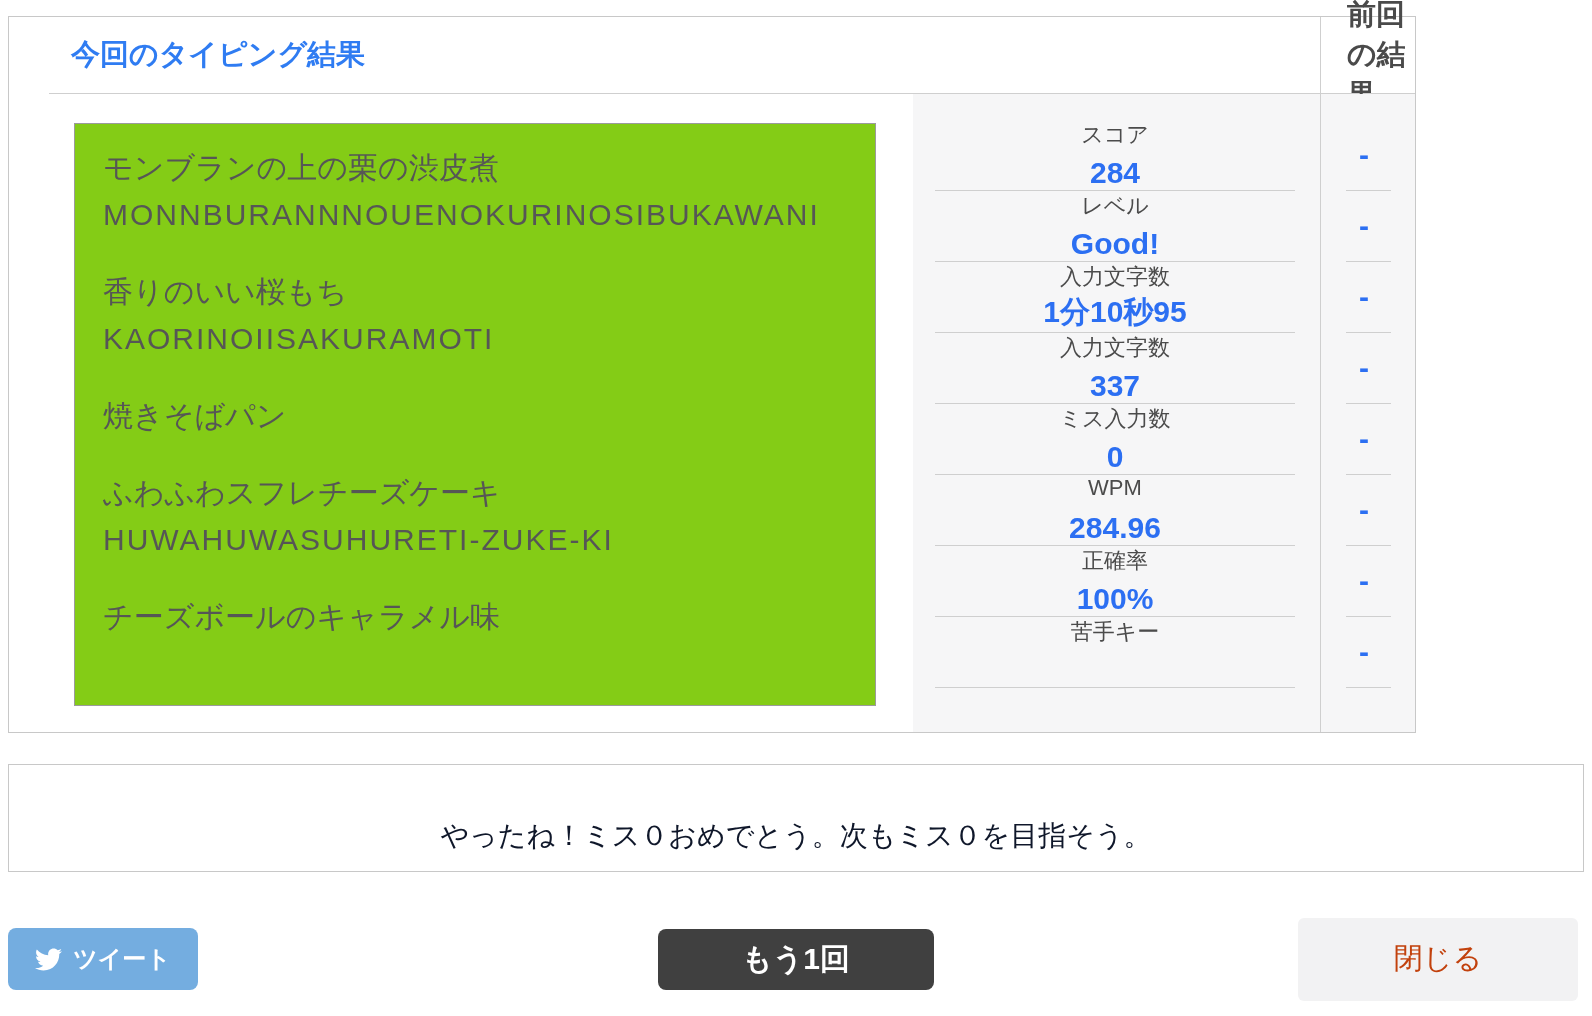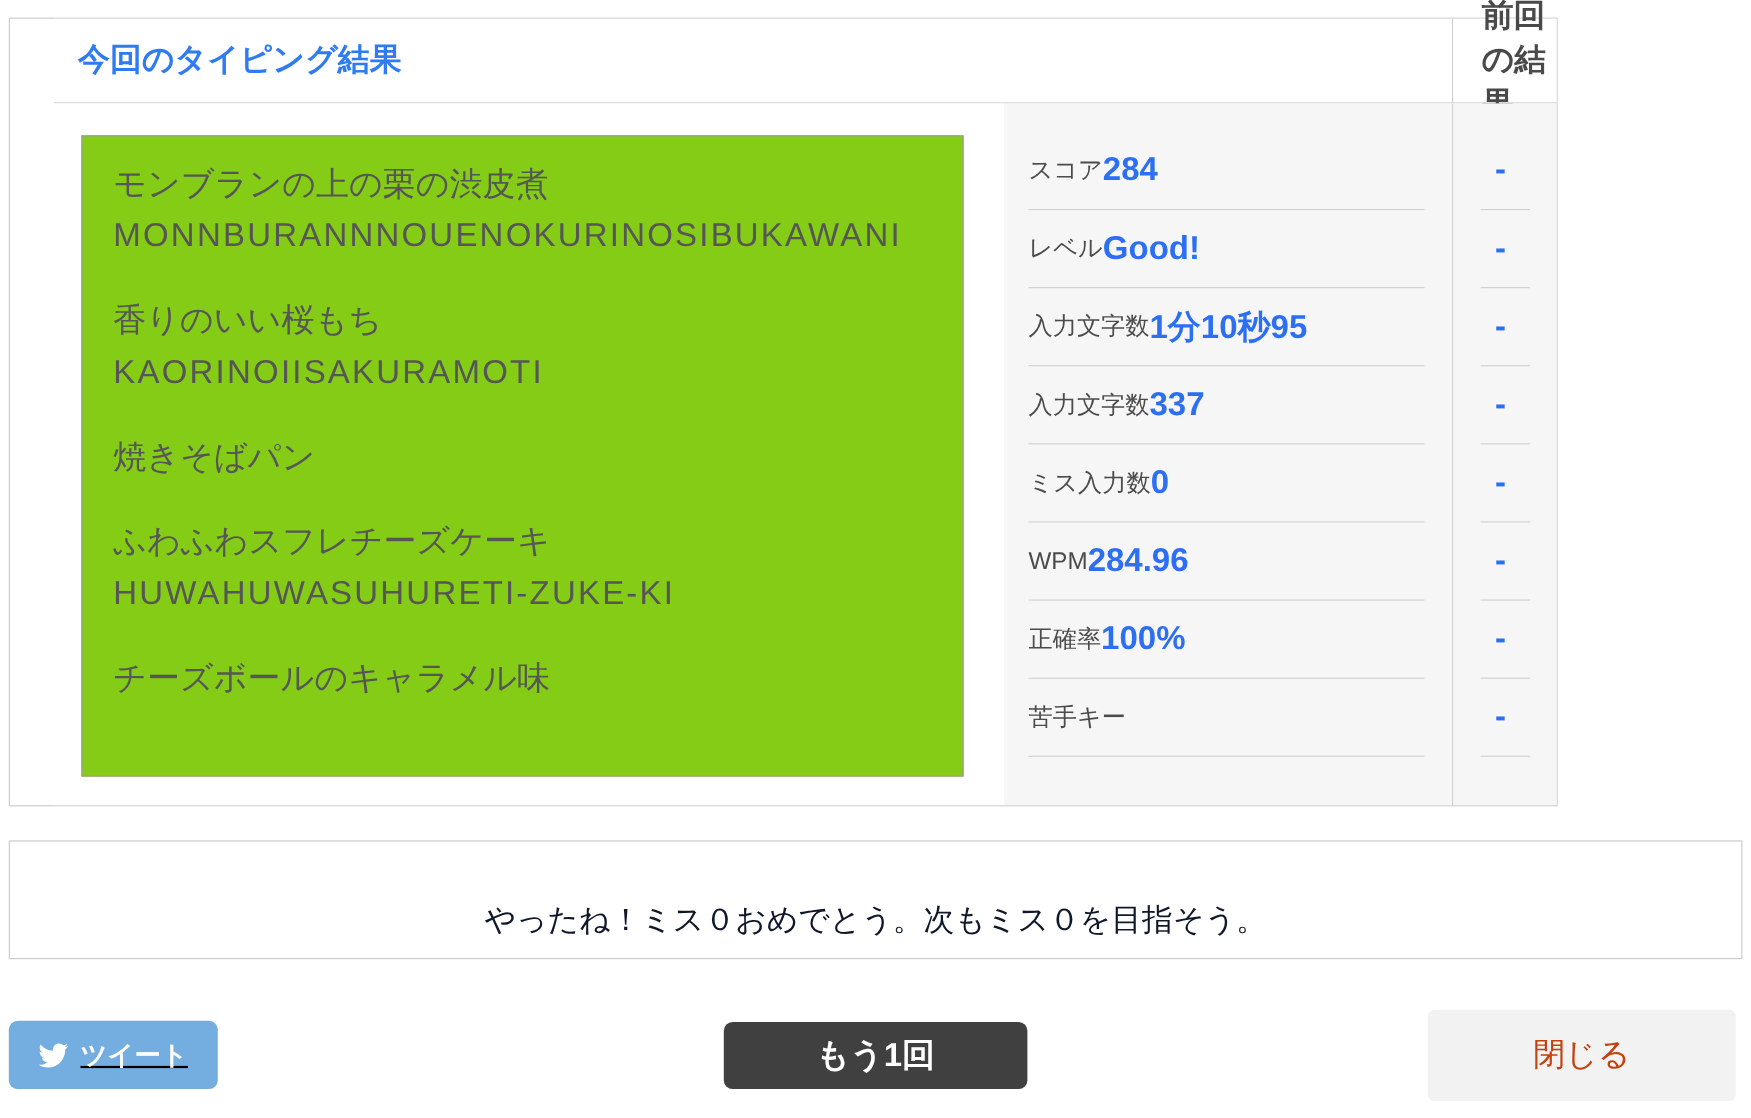--- a/index.html
+++ b/index.html
@@ -59,22 +59,23 @@
   .passage .romaji { letter-spacing: 2px; word-break: break-all; }
   .passage .romaji:empty { display: none; }
 
   
   .stats-cell {
     background: #f6f6f7;
     padding: 26px 25px 0 22px;
   }
   .stat-row {
     height: 71px;
-    display: flex; align-items: center; justify-content: flex-start;
-    border-bottom: 1px solid #cfcfcf;
+    display: flex; align-items: center; justify-content: space-between;
+    border-bottom: 1px solid #cfcfcf;
+    flex-direction: column;
   }
   .stat-row .label { font-size: 22px; color: #4b4b4b; }
   .stat-row .value { font-size: 30px; font-weight: bold; color: #2c6ff2; }
 
   
   .prev-cell {
     background: #f6f6f7;
     border-left: 1px solid #cfcfcf;
     padding: 26px 24px 0 25px;
   }
@@ -99,21 +100,21 @@
   .message-box .msg { font-size: 28px; font-weight: normal; color: #0f172a; margin-top: 35px; }
 
   
   .actions {
     margin: 45px 8px 0 8px;
     width: 1576px; height: 84px;
     display: grid;
     grid-template-columns: 1fr auto 1fr;
     align-items: center;
   }
-  .actions .left  { justify-self: start; text-decoration: underline; }
+  .actions .left  { justify-self: start; }
   .actions .mid   { justify-self: center; }
   .actions .right { justify-self: end; }
 
   .tweet-btn {
     width: 190px; height: 62px;
     background: #74ade0;
     border: none; border-radius: 8px;
     color: #ffffff; font-weight: bold; font-size: 24px;
     font-family: inherit;
     display: flex; align-items: center; justify-content: center; gap: 11px;

